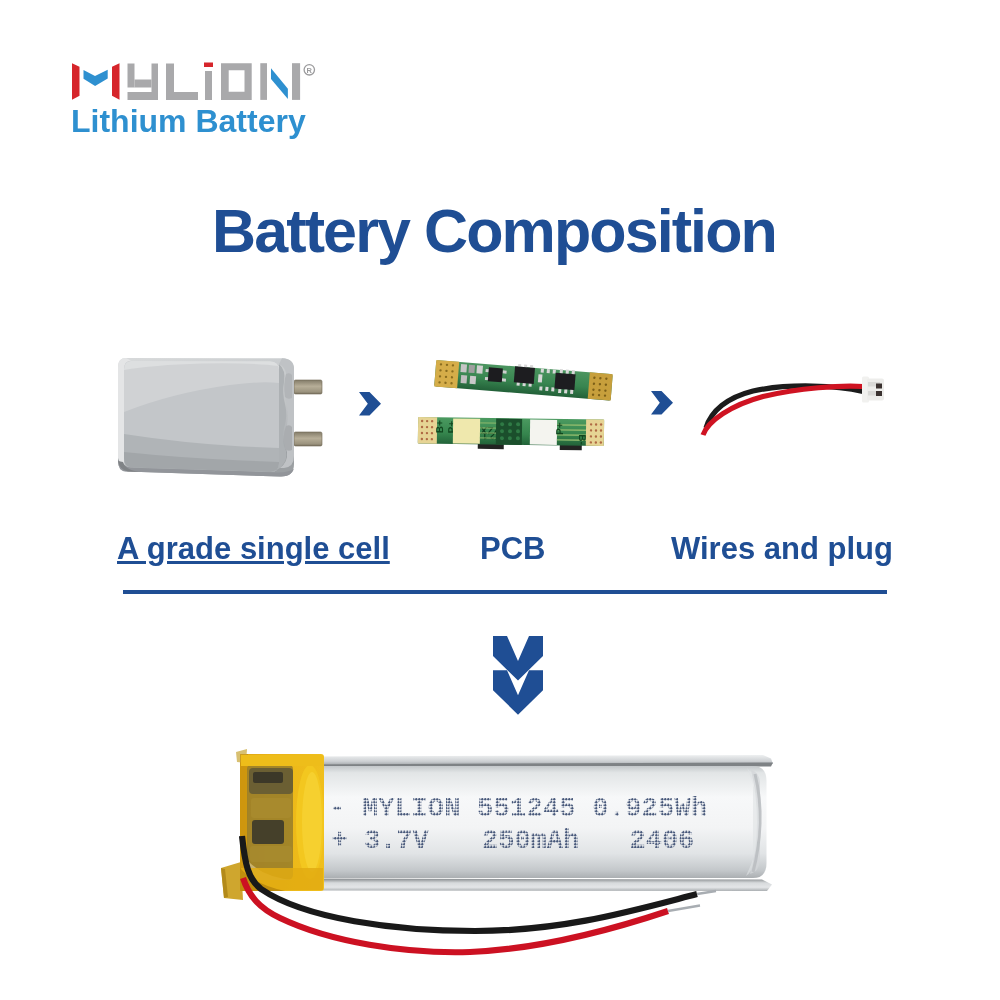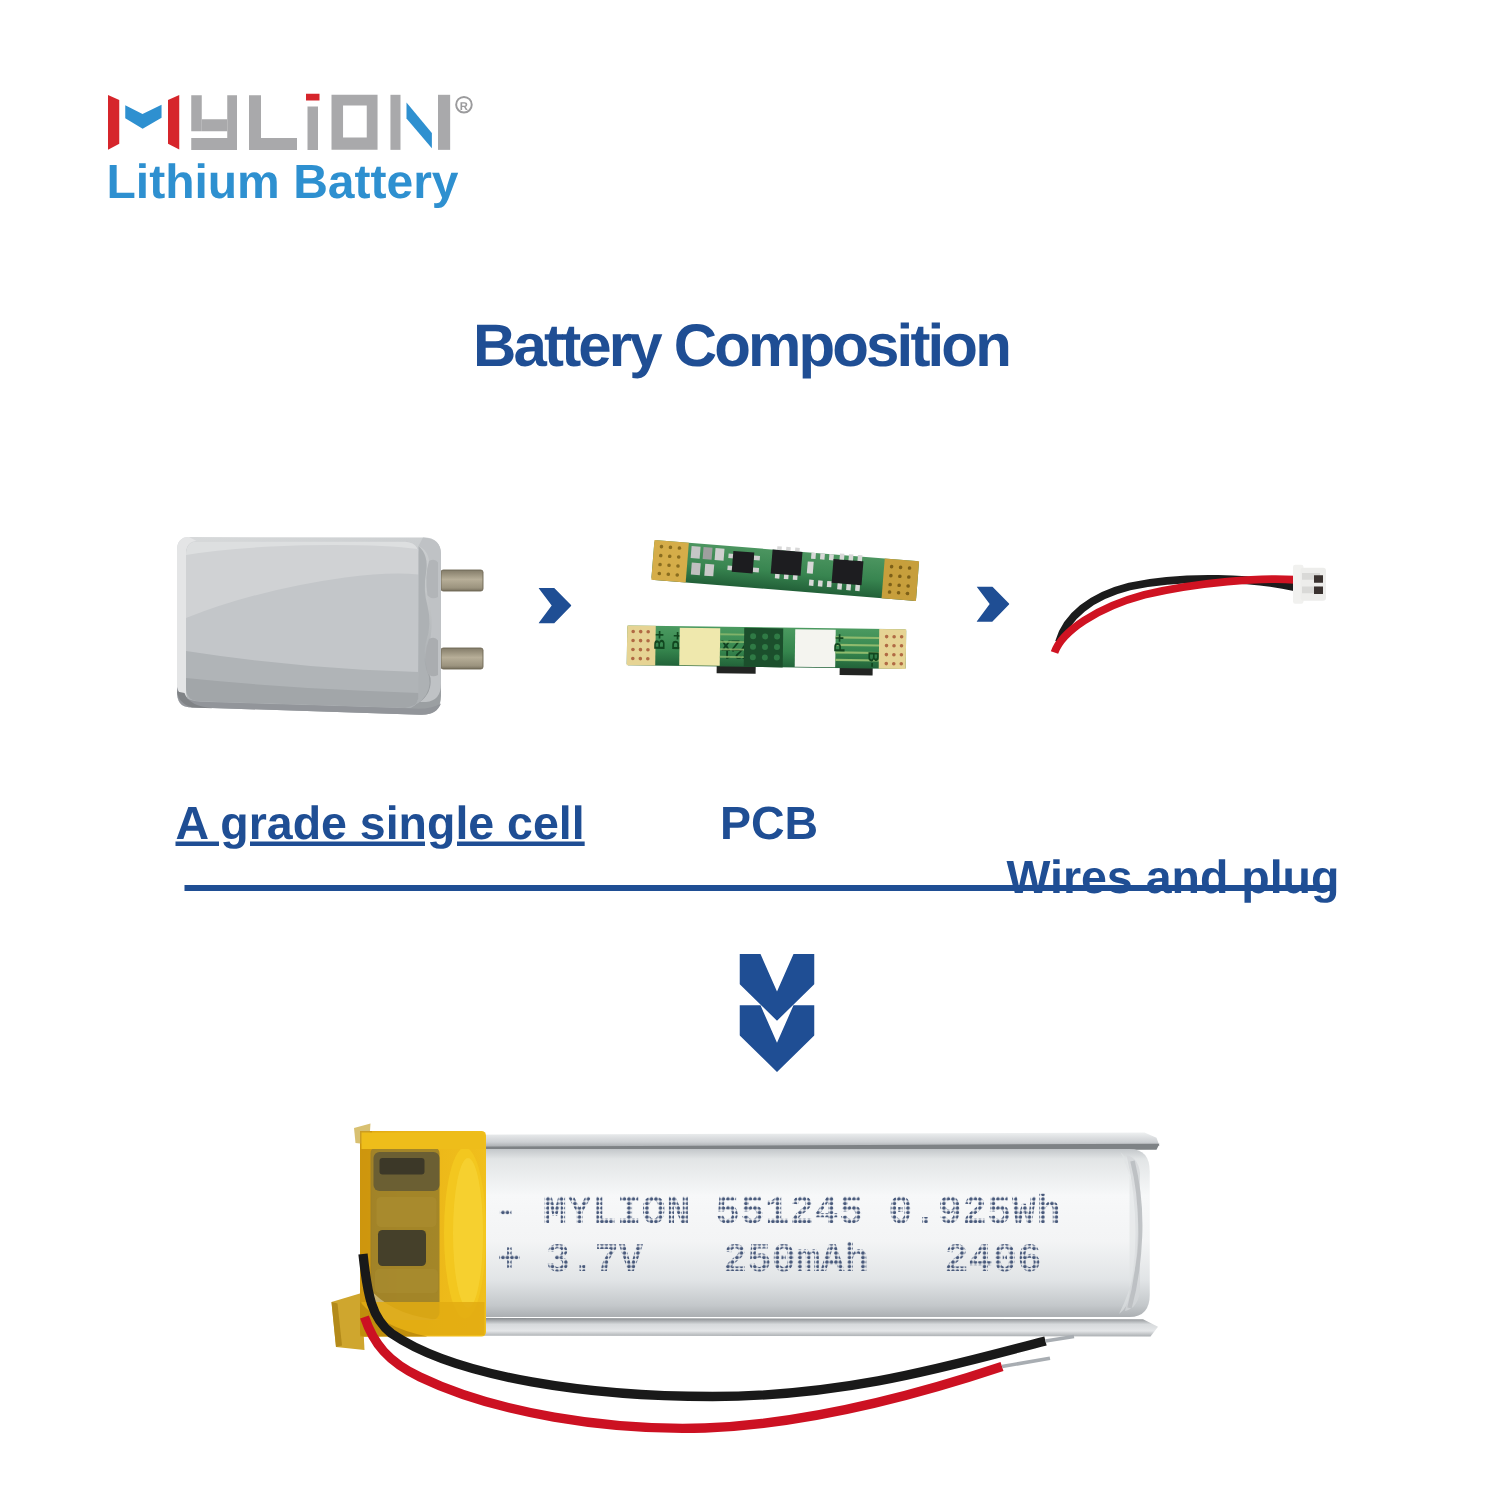--- a/index.html
+++ b/index.html
@@ -25,21 +25,21 @@
   <rect fill="#a9a9ab" x="135" y="18" width="7" height="29"></rect>
   <path fill="#a9a9ab" fill-rule="evenodd" d="M151,10.2h30.7v36.7H151z M158.7,17.3h15.8v21.4h-15.8z"></path>
   <rect fill="#a9a9ab" x="190.3" y="10.2" width="6.7" height="36.7"></rect>
   <polygon fill="#2e90d0" points="201,15.3 217.9,35.7 217.9,45.9 201,26"></polygon>
   <rect fill="#a9a9ab" x="222" y="10.2" width="8.1" height="36.7"></rect>
   <circle cx="239.3" cy="16.8" r="5.2" fill="none" stroke="#9b9b9d" stroke-width="1.3"></circle>
   <text x="239.3" y="20" font-size="7.5" font-weight="bold" fill="#9b9b9d" text-anchor="middle">R</text>
   <text x="1" y="79" font-size="32" font-weight="bold" fill="#2e90d0">Lithium Battery</text>
 </svg>
 
-<div class="abs navy" style="left:0;width:988px;top:201px;text-align:center;font-size:40px;font-weight:bold;line-height:60px;letter-spacing:-1.9px;">Battery Composition</div>
+<div class="abs navy" style="left:0;width:988px;top:201px;text-align:center;font-size:61px;font-weight:bold;line-height:60px;letter-spacing:-1.9px;">Battery Composition</div>
 
 <svg class="abs" style="left:112px;top:348px;" width="215" height="132" viewBox="0 0 215 132">
   <defs>
     <linearGradient id="pg" x1="0" y1="0" x2="0.3" y2="1">
       <stop offset="0" stop-color="#d8dadb"></stop>
       <stop offset="0.28" stop-color="#cbced0"></stop>
       <stop offset="0.62" stop-color="#c0c3c5"></stop>
       <stop offset="0.85" stop-color="#b0b4b7"></stop>
       <stop offset="1" stop-color="#9b9fa2"></stop>
     </linearGradient>
@@ -233,21 +233,21 @@
   <rect x="167" y="11.5" width="7" height="26" rx="1.5" fill="#f1f1ef"></rect>
   <rect x="172" y="13.5" width="17" height="22" rx="2" fill="#ededeb"></rect>
   <rect x="173" y="17" width="12" height="4.5" fill="#d9d9d7"></rect>
   <rect x="173" y="26" width="12" height="4.5" fill="#d9d9d7"></rect>
   <rect x="181" y="18.5" width="6" height="5" fill="#3a3230"></rect>
   <rect x="181" y="26" width="6" height="5" fill="#3a3230"></rect>
 </svg>
 
 <div class="abs navy" style="left:117px;top:533px;font-size:31px;font-weight:bold;line-height:32px;text-decoration:underline;">A grade single cell</div>
 <div class="abs navy" style="left:480px;top:533px;font-size:31px;font-weight:bold;line-height:32px;">PCB</div>
-<div class="abs navy" style="left:671px;top:533px;font-size:31px;font-weight:bold;line-height:32px;margin-top:36px;">Wires and plug</div>
+<div class="abs navy" style="left:671px;top:533px;font-size:31px;font-weight:bold;line-height:32px;">Wires and plug</div>
 
 <div class="abs" style="left:123px;top:590px;width:764px;height:3.5px;background:#1f4e94;"></div>
 
 <svg class="abs" style="left:493px;top:636px;" width="50" height="80" viewBox="0 0 50 80">
   <polygon fill="#1f4e94" points="0,0 14,0 25,25 36,0 50,0 50,20 25,44.5 0,20"></polygon>
   <polygon fill="#1f4e94" points="0,34.2 14,34.2 25,59.2 36,34.2 50,34.2 50,54.2 25,78.7 0,54.2"></polygon>
 </svg>
 
 <svg class="abs" style="left:215px;top:738px;" width="570" height="230" viewBox="-20 0 570 230">
   <defs>

